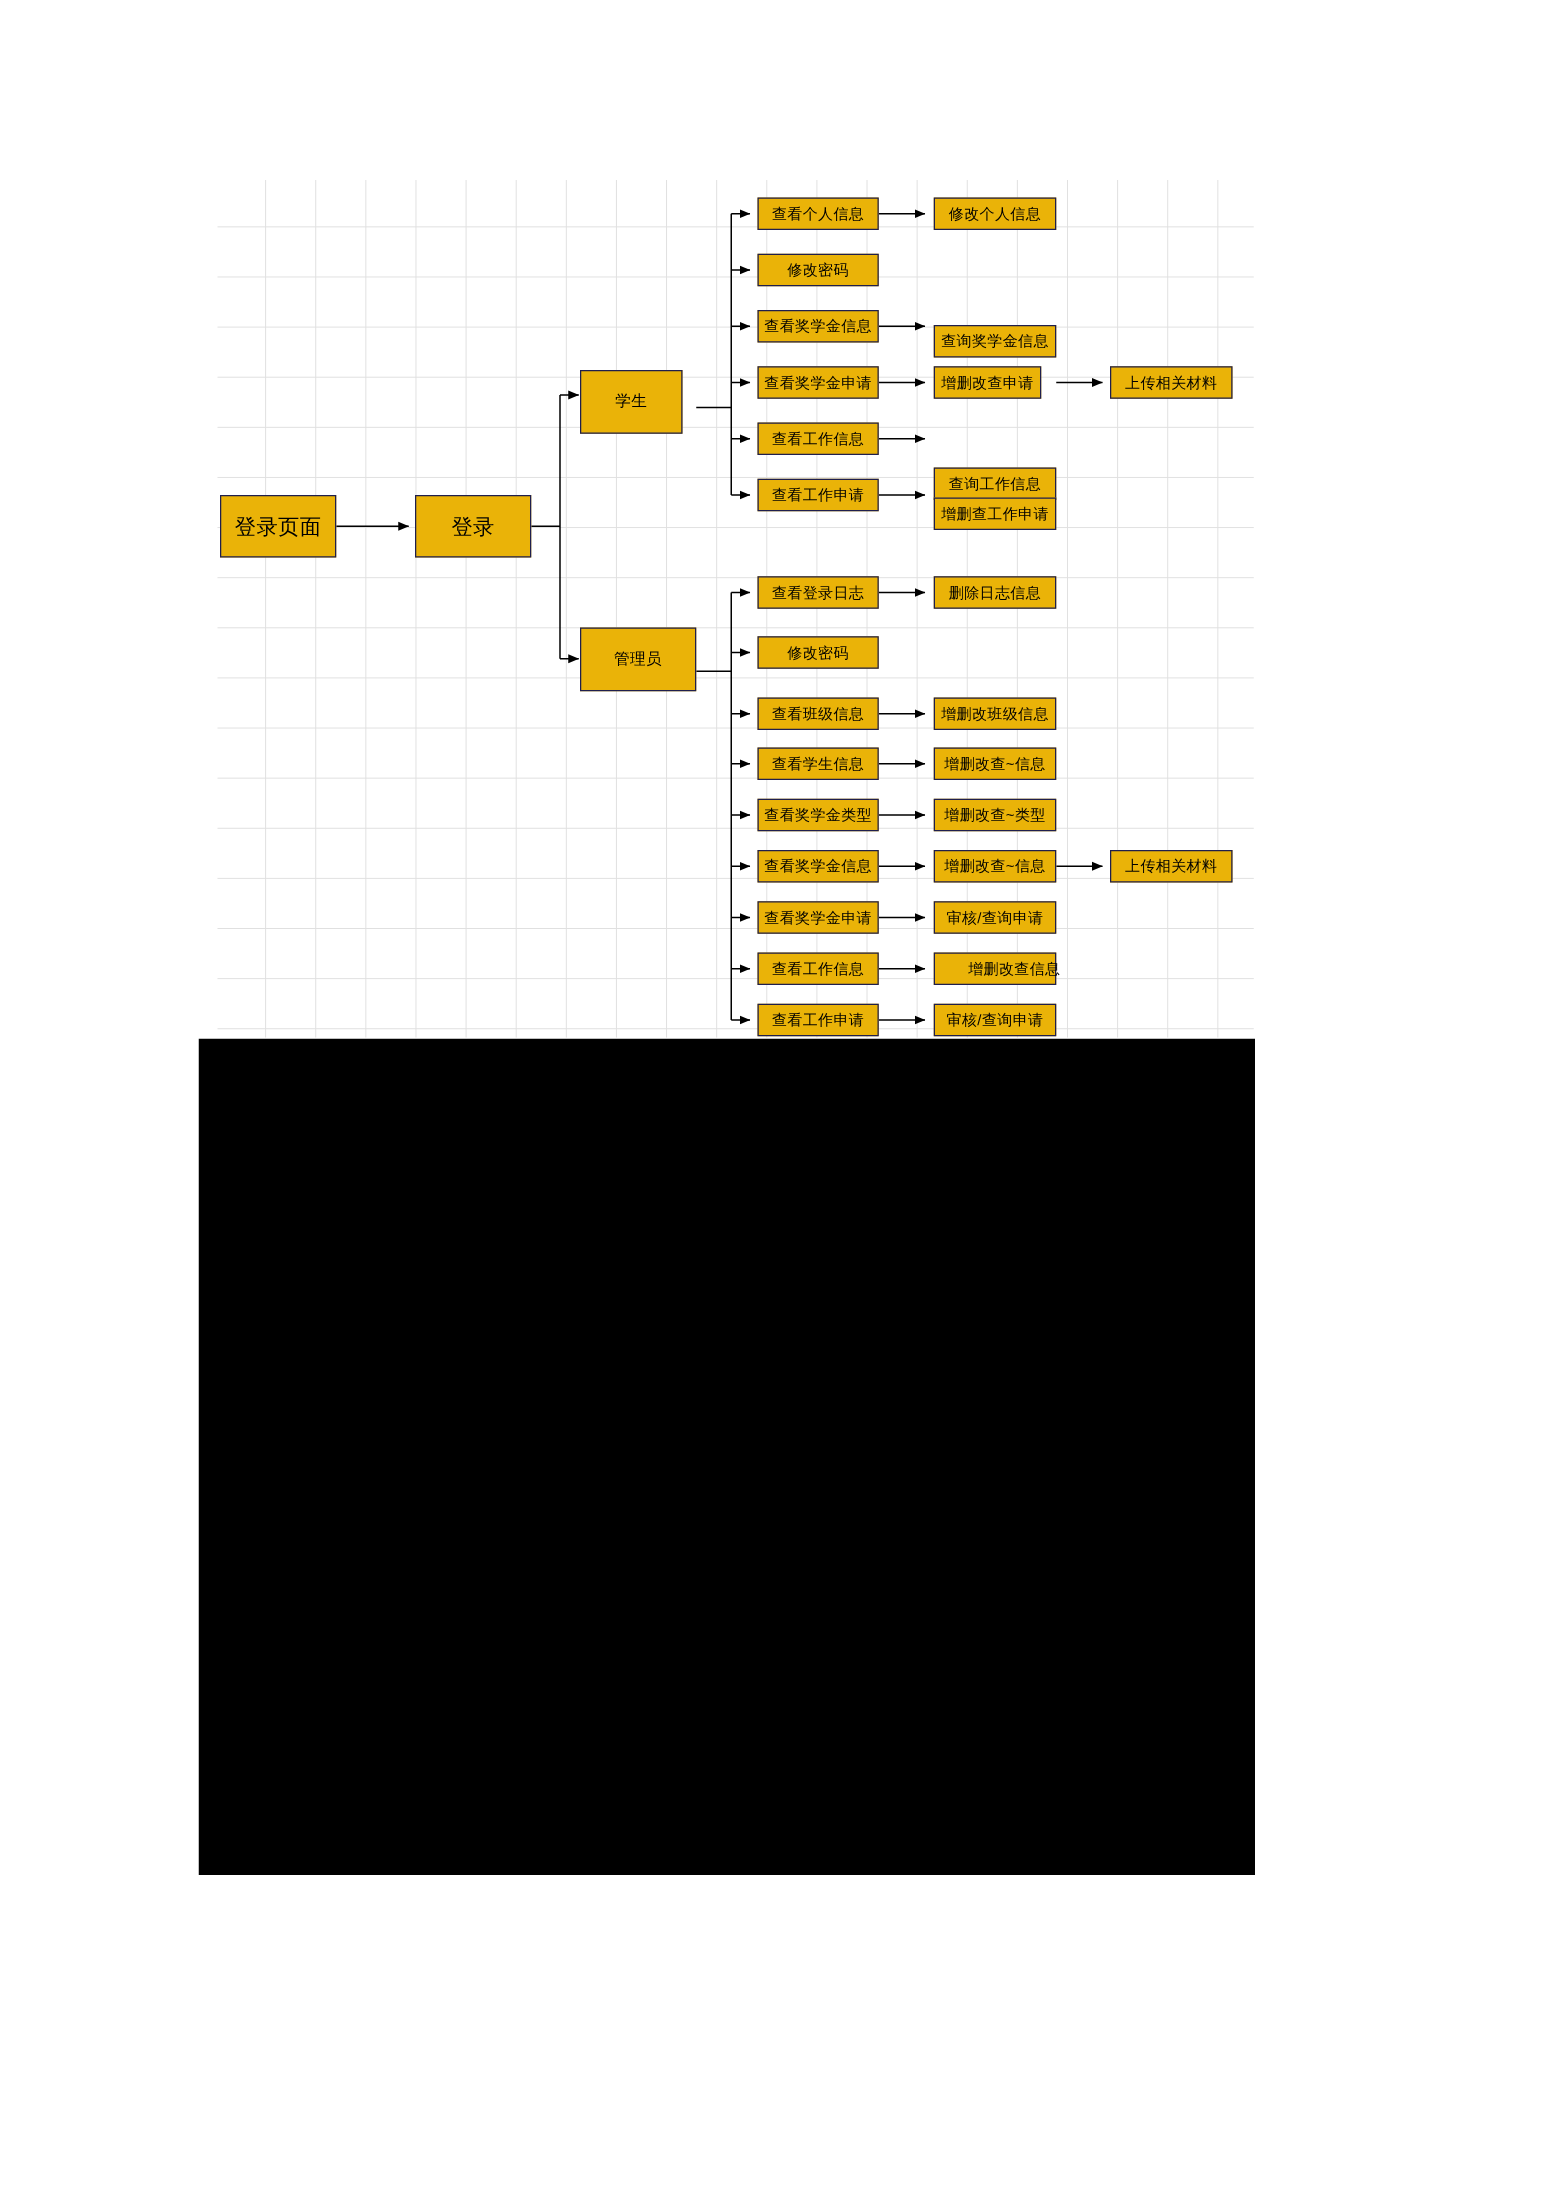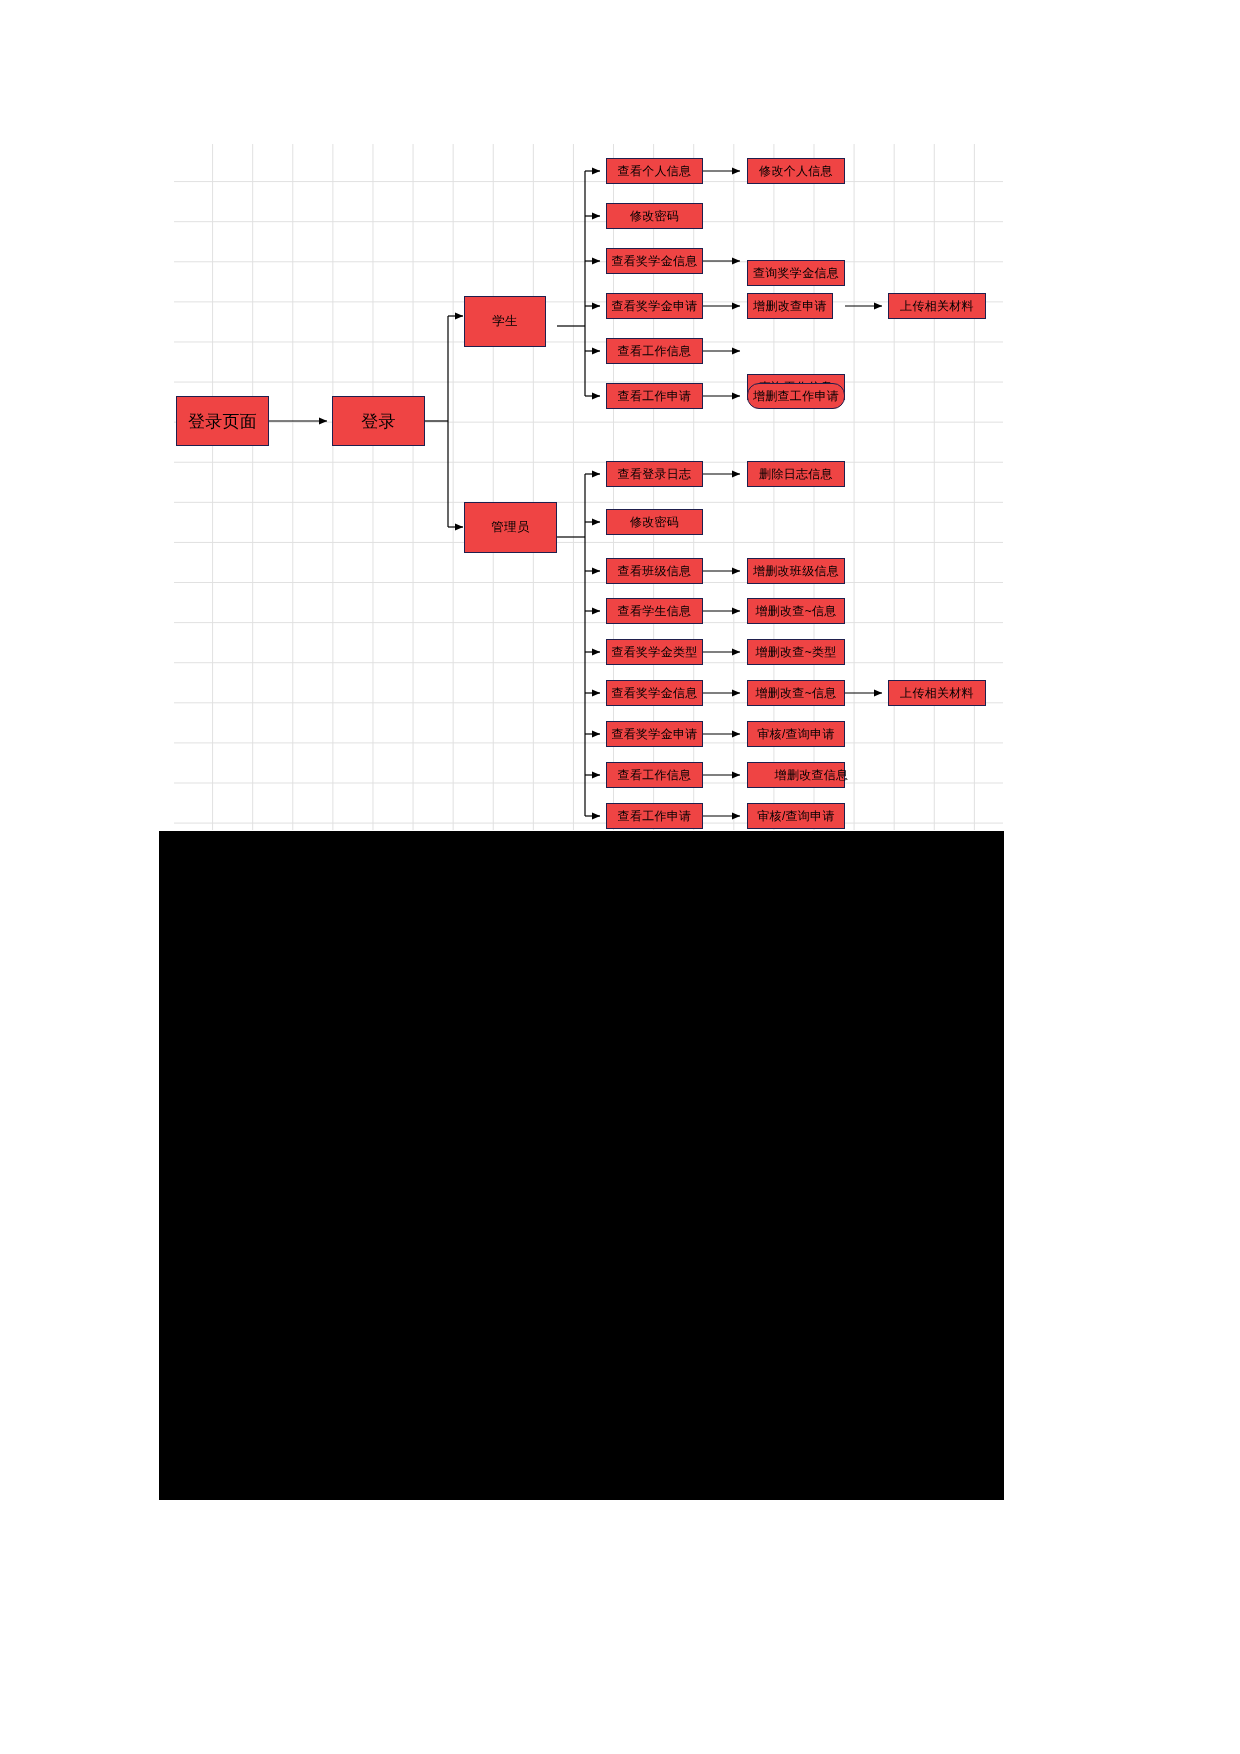--- a/index.html
+++ b/index.html
@@ -27,21 +27,21 @@
     position:absolute;
     left:159px; top:831px;
     width:845px; height:669px;
     background:#000000;
   }
   
   .node{
     position:absolute;
     box-sizing:border-box;
     border:1px solid #1f1f4d;
-    background:#ef4444;
+    background:#eab308;
     color:#000000;
     display:flex;
     align-items:center;
     justify-content:center;
     font-size:12px;
     line-height:1;
     letter-spacing:0.3px;
     white-space:nowrap;
     z-index:5;
   }
@@ -135,21 +135,21 @@
 <div class="node" style="left:747px;top:248px;width:98px;height:26px;margin-top:12px;">查询奖学金信息</div>
 
 <div class="node" style="left:606px;top:293px;width:97px;height:26px;">查看奖学金申请</div>
 <div class="node" style="left:747px;top:293px;width:86px;height:26px;">增删改查申请</div>
 <div class="node" style="left:888px;top:293px;width:98px;height:26px;">上传相关材料</div>
 
 <div class="node" style="left:606px;top:338px;width:97px;height:26px;">查看工作信息</div>
 <div class="node" style="left:747px;top:338px;width:98px;height:26px;margin-top:36px;">查询工作信息</div>
 
 <div class="node" style="left:606px;top:383px;width:97px;height:26px;">查看工作申请</div>
-<div class="node" style="left:747px;top:383px;width:98px;height:26px;border-radius:12px;">增删查工作申请</div>
+<div class="node" style="left:747px;top:398px;width:98px;height:26px;">增删查工作申请</div>
 
 <div class="node" style="left:606px;top:461px;width:97px;height:26px;">查看登录日志</div>
 <div class="node" style="left:747px;top:461px;width:98px;height:26px;">删除日志信息</div>
 
 <div class="node" style="left:606px;top:509px;width:97px;height:26px;">修改密码</div>
 
 <div class="node" style="left:606px;top:558px;width:97px;height:26px;">查看班级信息</div>
 <div class="node" style="left:747px;top:558px;width:98px;height:26px;">增删改班级信息</div>
 
 <div class="node" style="left:606px;top:598px;width:97px;height:26px;">查看学生信息</div>

